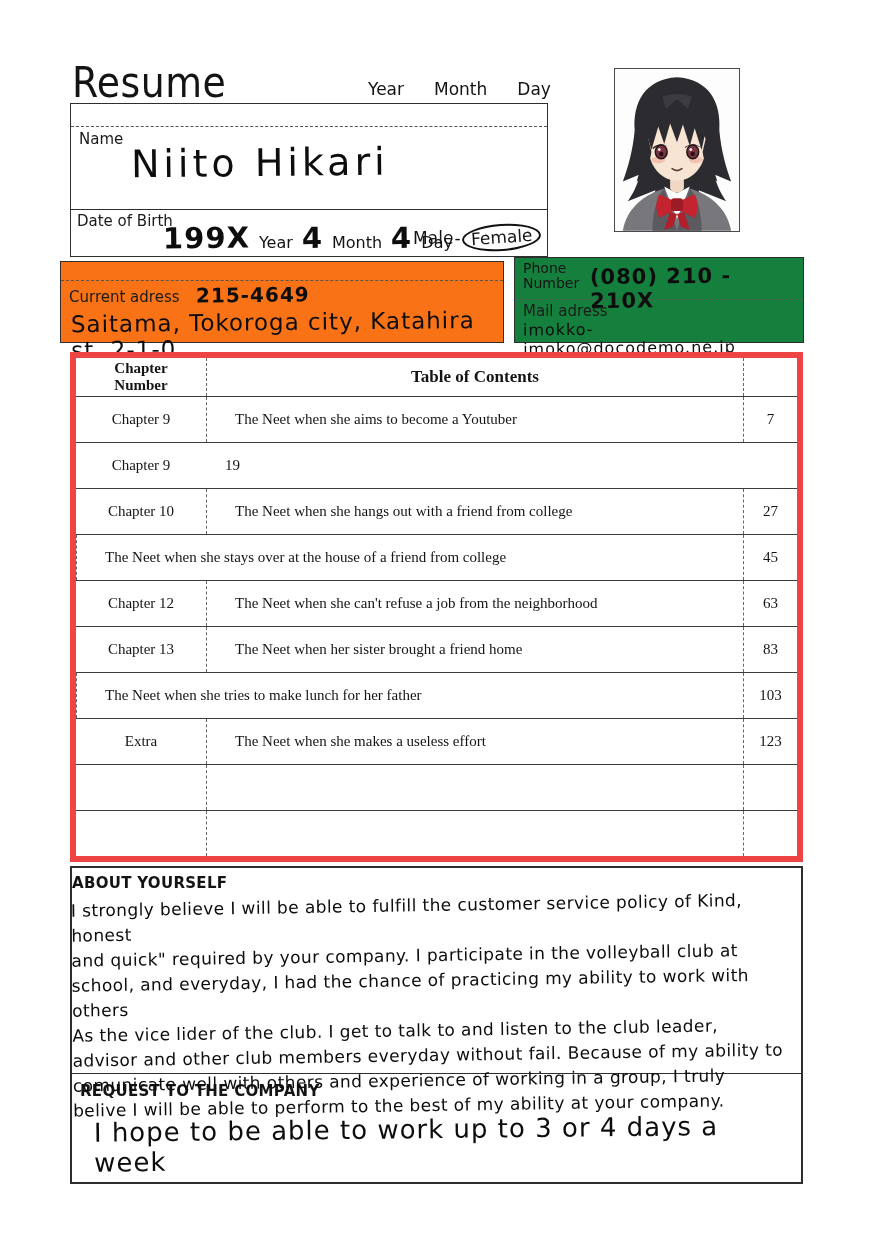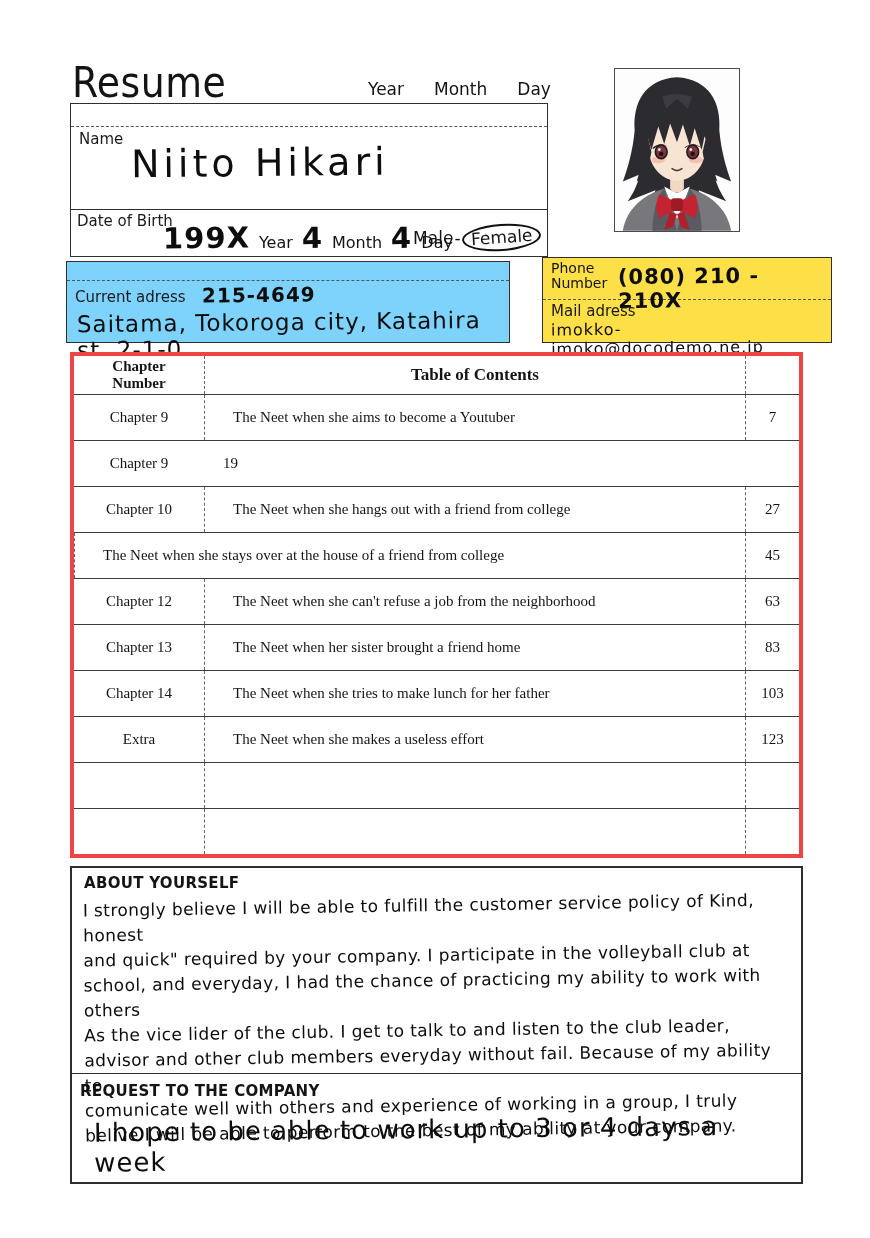--- a/index.html
+++ b/index.html
@@ -32,48 +32,48 @@
   .dob-num { font-size:29px; font-weight:600; }
   .dob-unit { font-size:16px; }
   .gender { position:absolute; right:6px; top:14px; font-size:17px; display:flex; align-items:center; gap:1px; }
   .circled { display:inline-block; border:2px solid #111; border-radius:50%; padding:1px 7px 2px 7px; transform:rotate(-4deg); }
 
   
   .photo { position:absolute; left:614px; top:68px; width:126px; height:164px; border:1px solid #4a4a4a; background:#fdfdfd; }
   .photo svg { display:block; width:100%; height:100%; }
 
   
-  .contact-box { position:absolute; left:514px; top:257px; width:290px; height:86px; border:1.5px solid #2e2e2e; background:#fde047;margin-left:28px; }
+  .contact-box { position:absolute; left:514px; top:257px; width:290px; height:86px; border:1.5px solid #2e2e2e; background:#15803d; }
   .row-phone { position:relative; height:42px; border-bottom:1px dashed #555; }
   .phone-label { position:absolute; left:8px; top:3px; font-size:14px; line-height:1.1; white-space:pre-line; }
   .phone-value { position:absolute; left:75px; top:6px; font-size:21px; font-weight:600; }
   .row-mail { position:relative; height:41px; }
   .mail-label { position:absolute; left:8px; top:2px; }
   .mail-value { position:absolute; left:8px; top:19px; font-size:16px; font-weight:500; }
 
   
-  .address-box { position:absolute; left:66px; top:261px; width:444px; height:82px; border:1.5px solid #2e2e2e; background:#7dd3fc; }
+  .address-box { position:absolute; left:60px; top:261px; width:444px; height:82px; border:1.5px solid #2e2e2e; background:#f97316; }
   .addr-blank { height:19px; border-bottom:1px dashed #555; }
   .addr-line1 { padding:2px 0 0 8px; display:flex; align-items:baseline; gap:16px; }
   .addr-postal { font-size:20px; font-weight:600; }
   .addr-line2 { padding:2px 0 0 10px; font-size:23px; font-weight:500; }
 
   
-  .toc { position:absolute; left:70px; top:352px; width:733px; border:4px solid #ef4444; background:#fff; font-family:"Liberation Serif", serif; }
+  .toc { position:absolute; left:70px; top:352px; width:733px; border:6px solid #ef4444; background:#fff; font-family:"Liberation Serif", serif; }
   .toc-header { display:flex; height:38px; }
   .toc-row { display:flex; height:46px; border-top:1px solid #3c3c3c; }
   .c1 { width:130px; display:flex; align-items:center; justify-content:center; text-align:center; font-size:15px; }
   .c2 { flex:1; border-left:1px dashed #666; border-right:1px dashed #666; display:flex; align-items:center; padding-left:28px; font-size:15px; }
   .toc-header .c1 { white-space:pre-line; line-height:1.15; font-size:15px; font-weight:600; }
   .toc-header .c2 { justify-content:center; padding-left:0; font-size:17px; font-weight:600; }
   .c3 { width:53px; display:flex; align-items:center; justify-content:center; font-size:15px; }
 
   
   .about-box { position:absolute; left:70px; top:866px; width:733px; height:318px; border:2px solid #2e2e2e; background:#fff; }
-  .about-area { height:206px; border-bottom:1.5px solid #2e2e2e; padding:6px 12px 0 12px; }
+  .about-area { height:206px; border-bottom:1.5px solid #2e2e2e; padding:6px 12px 0 0; }
   .section-label { font-size:15px; font-weight:600; letter-spacing:0.3px; }
   .about-lines { margin-top:1px; }
   .about-lines div { font-size:17px; line-height:25px; letter-spacing:0.4px; font-weight:500; transform:rotate(-0.3deg); }
   .request-area { padding:8px 12px 0 8px; }
   .request-text { margin:14px 0 0 14px; font-size:26px; font-weight:500; }
 </style>
 </head>
 <body>
 
 <div class="page">
@@ -204,21 +204,20 @@
           <div class="c1">Chapter 12</div>
           <div class="c2">The Neet when she can't refuse a job from the neighborhood</div>
           <div class="c3">63</div>
         </div>
         <div class="toc-row">
           <div class="c1">Chapter 13</div>
           <div class="c2">The Neet when her sister brought a friend home</div>
           <div class="c3">83</div>
         </div>
         <div class="toc-row">
-          <div class="c1">Chapter 14</div>
           <div class="c2">The Neet when she tries to make lunch for her father</div>
           <div class="c3">103</div>
         </div>
         <div class="toc-row">
           <div class="c1">Extra</div>
           <div class="c2">The Neet when she makes a useless effort</div>
           <div class="c3">123</div>
         </div>
         <div class="toc-row">
           <div class="c1"></div>

